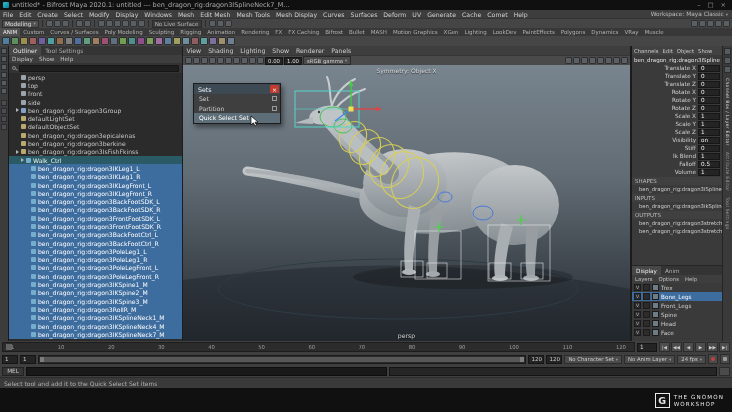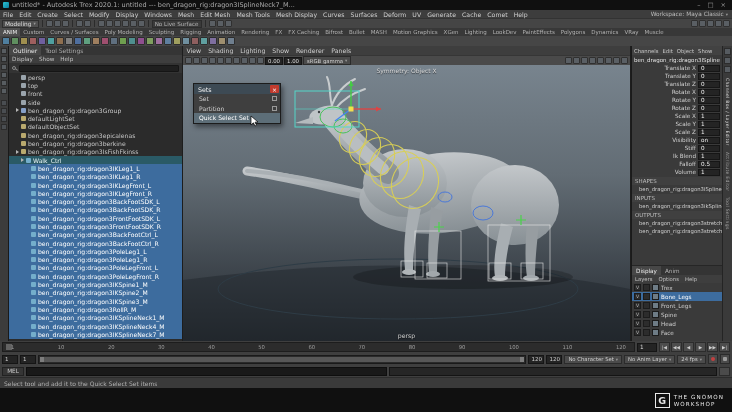--- a/index.html
+++ b/index.html
@@ -146,21 +146,21 @@
 .wm-text{display:flex;flex-direction:column;line-height:1.15}
 .wm-line{font-size:5.6px;letter-spacing:1.1px;color:#e9e9e9;white-space:nowrap}
 </style>
 </head>
 <body>
 
 <div class="app">
 
   <div class="titlebar">
     <span class="maya-logo"></span>
-    <span class="tb-title">untitled* - Autodesk Trex 2020.1: untitled --- ben_dragon_rig:dragon3ISplineNeck7_M...</span>
+    <span class="tb-title">untitled* - Bifrost Maya 2020.1: untitled --- ben_dragon_rig:dragon3ISplineNeck7_M...</span>
     <span class="winbtns">
       <span class="winbtn">–</span>
       <span class="winbtn">□</span>
       <span class="winbtn">×</span>
     </span>
   </div>
 
   <div class="menubar">
     <div class="menu-items">
 

